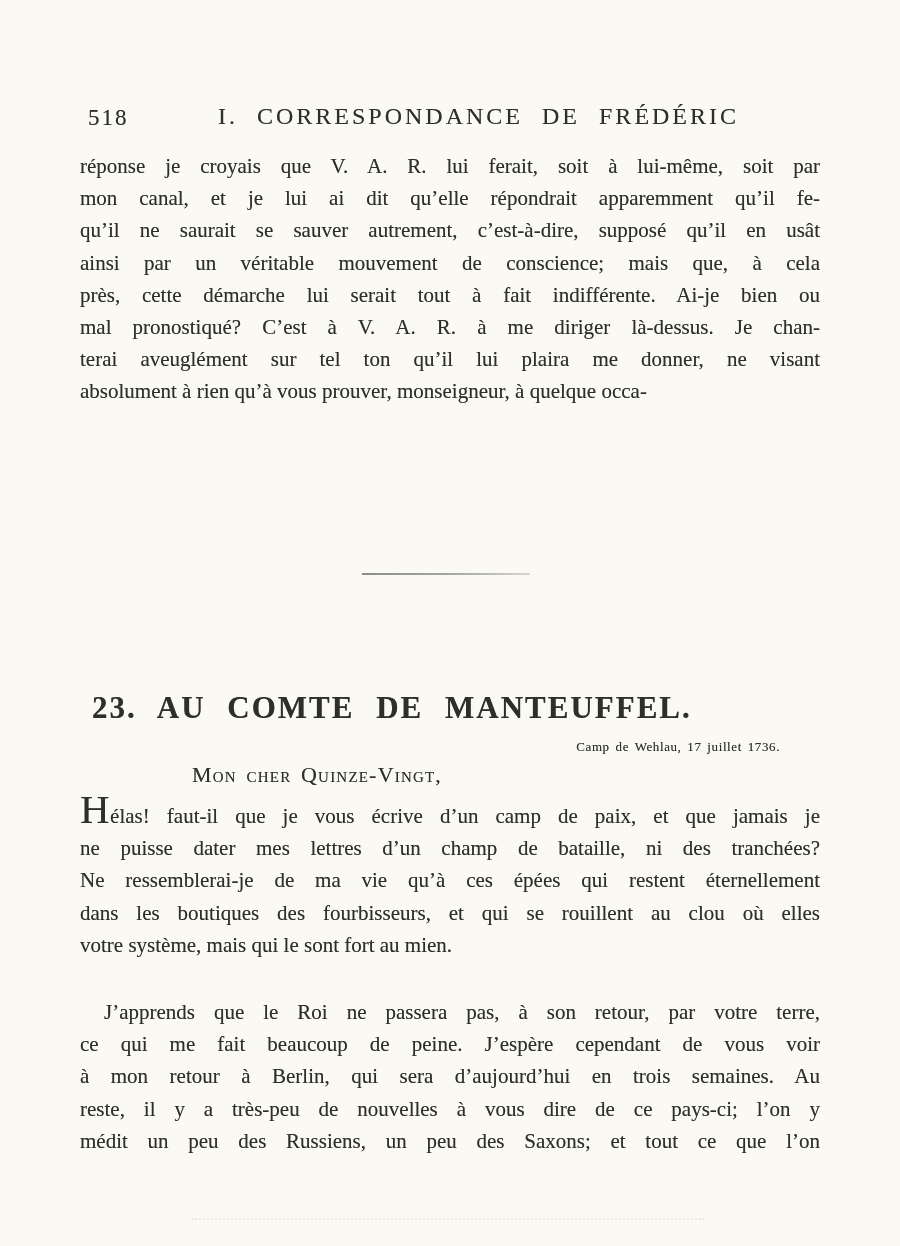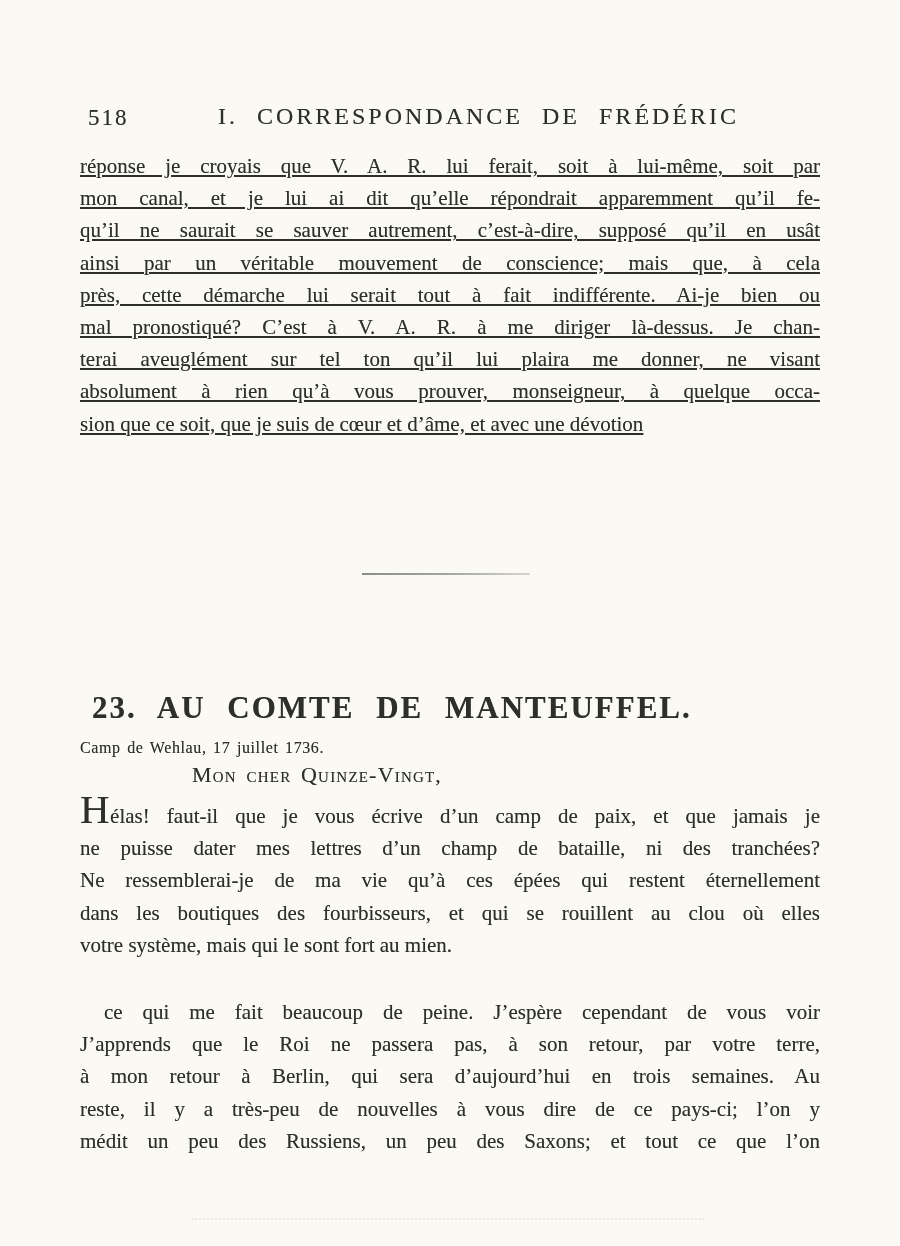--- a/index.html
+++ b/index.html
@@ -51,21 +51,21 @@
   }
   .tline {
     text-align: justify;
     text-align-last: justify;
     height: 32.2px;
     overflow: visible;
   }
   .para.last-left .tline:last-child {
     text-align-last: left;
   }
-  .para1 { top: 150px; text-decoration: underline; }
+  .para1 { top: 150px; }
   .para2 { top: 800px; }
   .para3 { top: 996px; }
   .para3 .tline:first-child { text-indent: 24px; }
   .initial {
     font-size: 41px;
     line-height: 0;
     letter-spacing: 0.5px;
   }
   
   .divider {
@@ -88,21 +88,22 @@
     font-weight: bold;
     letter-spacing: 2px;
     word-spacing: 12px;
     white-space: nowrap;
   }
   .dateline {
     position: absolute;
     top: 739px;
     left: 80px;
     width: 700px;
-    font-size: 16px;
+    text-align: right;
+    font-size: 13px;
     letter-spacing: 0.6px;
     word-spacing: 2px;
   }
   .salutation {
     position: absolute;
     top: 762px;
     left: 192px;
     font-size: 22px;
     font-variant: small-caps;
     letter-spacing: 1.2px;
@@ -130,42 +131,41 @@
 
   <section class="para last-left para1">
       <div class="tline">réponse je croyais que V. A. R. lui ferait, soit à lui-même, soit par</div>
       <div class="tline">mon canal, et je lui ai dit qu’elle répondrait apparemment qu’il fe-</div>
       <div class="tline">qu’il ne saurait se sauver autrement, c’est-à-dire, supposé qu’il en usât</div>
       <div class="tline">ainsi par un véritable mouvement de conscience; mais que, à cela</div>
       <div class="tline">près, cette démarche lui serait tout à fait indifférente. Ai-je bien ou</div>
       <div class="tline">mal pronostiqué? C’est à V. A. R. à me diriger là-dessus. Je chan-</div>
       <div class="tline">terai aveuglément sur tel ton qu’il lui plaira me donner, ne visant</div>
       <div class="tline">absolument à rien qu’à vous prouver, monseigneur, à quelque occa-</div>
-      <div class="tline">sion que ce soit, que je suis de cœur et d’âme, et avec une dévotion</div>
     </section>
 
   <div class="divider"></div>
 
   <h2 class="letter-heading">23.  AU COMTE DE MANTEUFFEL.</h2>
 
   <div class="dateline">Camp de Wehlau, 17 juillet 1736.</div>
 
   <div class="salutation">Mon cher Quinze-Vingt,</div>
 
   <section class="para last-left para2">
     <div class="tline"><span class="initial">H</span><span>élas! faut-il que je vous écrive d’un camp de paix, et que jamais je</span></div>
   <div class="tline">ne puisse dater mes lettres d’un champ de bataille, ni des tranchées?</div>
       <div class="tline">Ne ressemblerai-je de ma vie qu’à ces épées qui restent éternellement</div>
       <div class="tline">dans les boutiques des fourbisseurs, et qui se rouillent au clou où elles</div>
       <div class="tline">votre système, mais qui le sont fort au mien.</div>
     </section>
 
   <section class="para para3">
+      <div class="tline">J’apprends que le Roi ne passera pas, à son retour, par votre terre,</div>
       <div class="tline">ce qui me fait beaucoup de peine. J’espère cependant de vous voir</div>
-      <div class="tline">J’apprends que le Roi ne passera pas, à son retour, par votre terre,</div>
       <div class="tline">à mon retour à Berlin, qui sera d’aujourd’hui en trois semaines. Au</div>
       <div class="tline">reste, il y a très-peu de nouvelles à vous dire de ce pays-ci; l’on y</div>
       <div class="tline">médit un peu des Russiens, un peu des Saxons; et tout ce que l’on</div>
     </section>
 
   <div class="bottom-artifact"></div>
 
 </div>
 
 </body></html>

